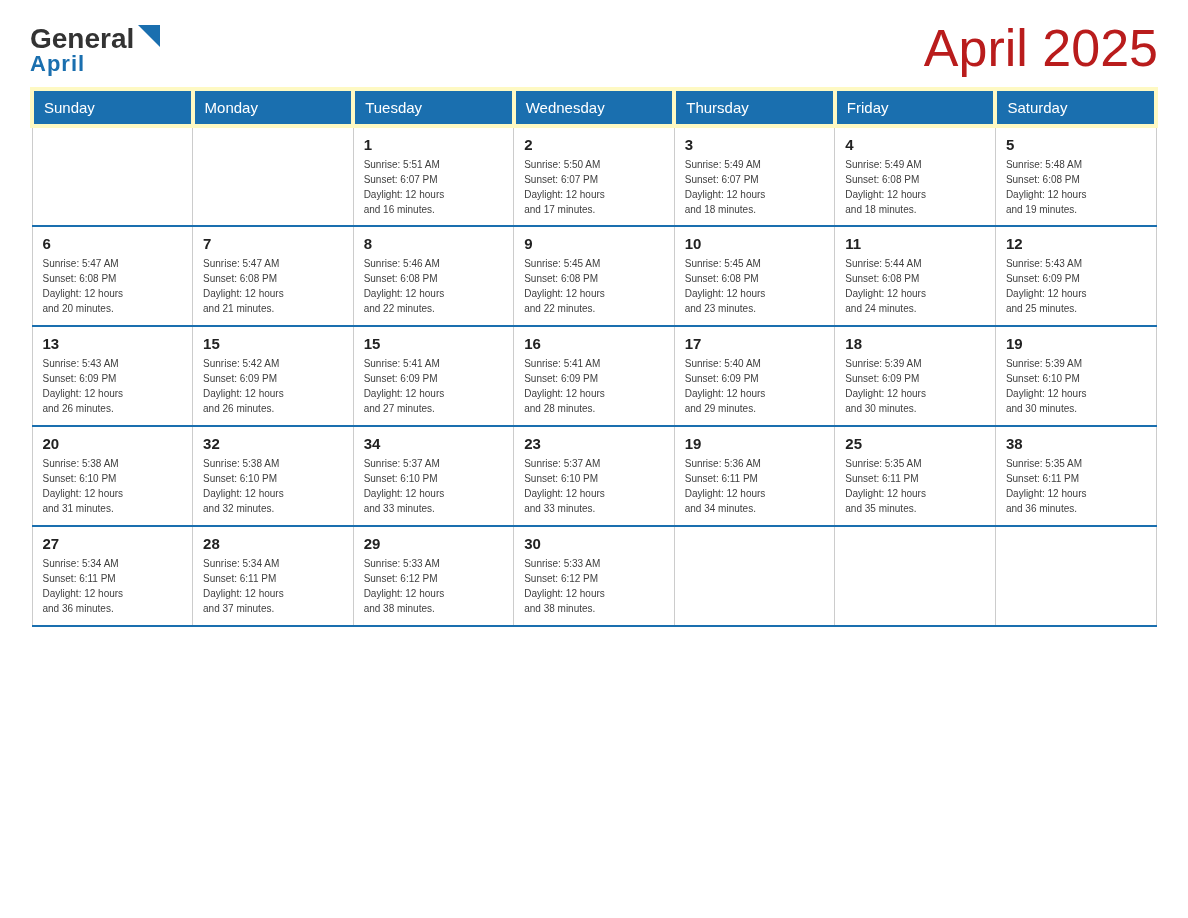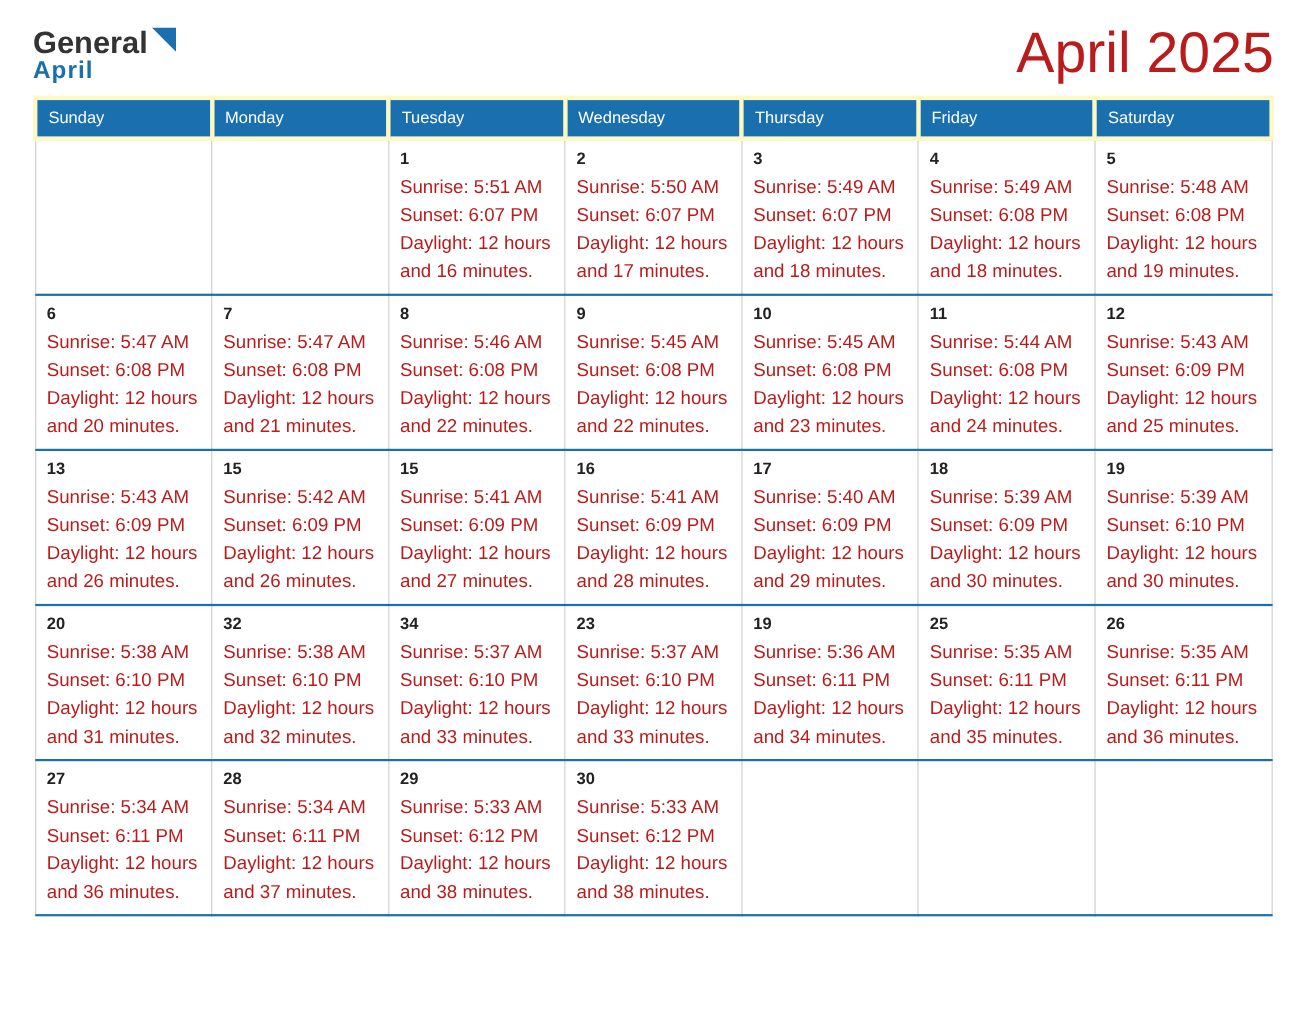--- a/index.html
+++ b/index.html
@@ -79,22 +79,22 @@
       height: 100px;
     }
     .day-number {
       font-size: 15px;
       font-weight: bold;
       color: #222;
       display: block;
       margin-bottom: 4px;
     }
     .day-info {
-      font-size: 17px;
-      color: #b91c1c;
+      font-size: 10px;
+      color: #404040;
       line-height: 1.5;
     }
     .empty-cell {
       background: #fff;
     }
   </style>
 </head>
 <body>
 
 <div class="header-row">
@@ -228,21 +228,21 @@
         </td>
         <td>
           <span class="day-number">19</span>
           <div class="day-info">Sunrise: 5:36 AM<br>Sunset: 6:11 PM<br>Daylight: 12 hours<br>and 34 minutes.</div>
         </td>
         <td>
           <span class="day-number">25</span>
           <div class="day-info">Sunrise: 5:35 AM<br>Sunset: 6:11 PM<br>Daylight: 12 hours<br>and 35 minutes.</div>
         </td>
         <td>
-          <span class="day-number">26</span>
+          <span class="day-number">38</span>
           <div class="day-info">Sunrise: 5:35 AM<br>Sunset: 6:11 PM<br>Daylight: 12 hours<br>and 36 minutes.</div>
         </td>
       </tr>
       <tr>
         <td>
           <span class="day-number">27</span>
           <div class="day-info">Sunrise: 5:34 AM<br>Sunset: 6:11 PM<br>Daylight: 12 hours<br>and 36 minutes.</div>
         </td>
         <td>
           <span class="day-number">28</span>

